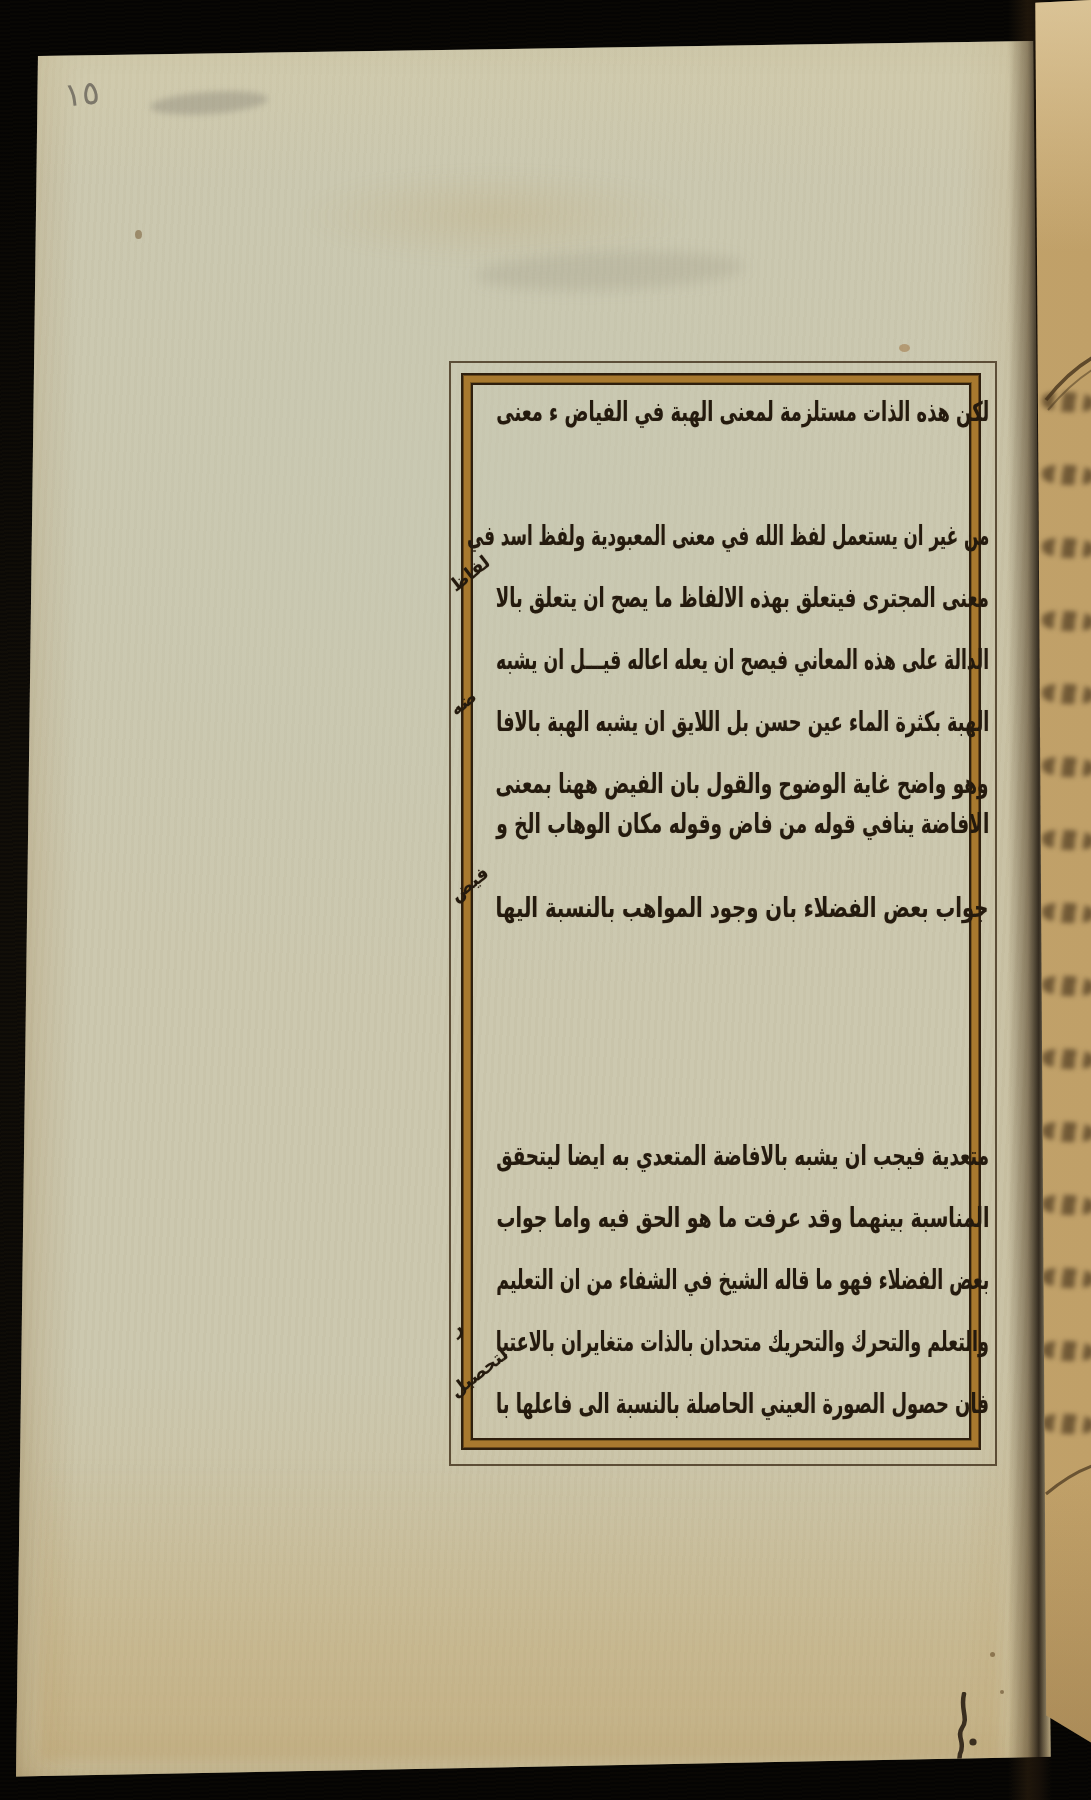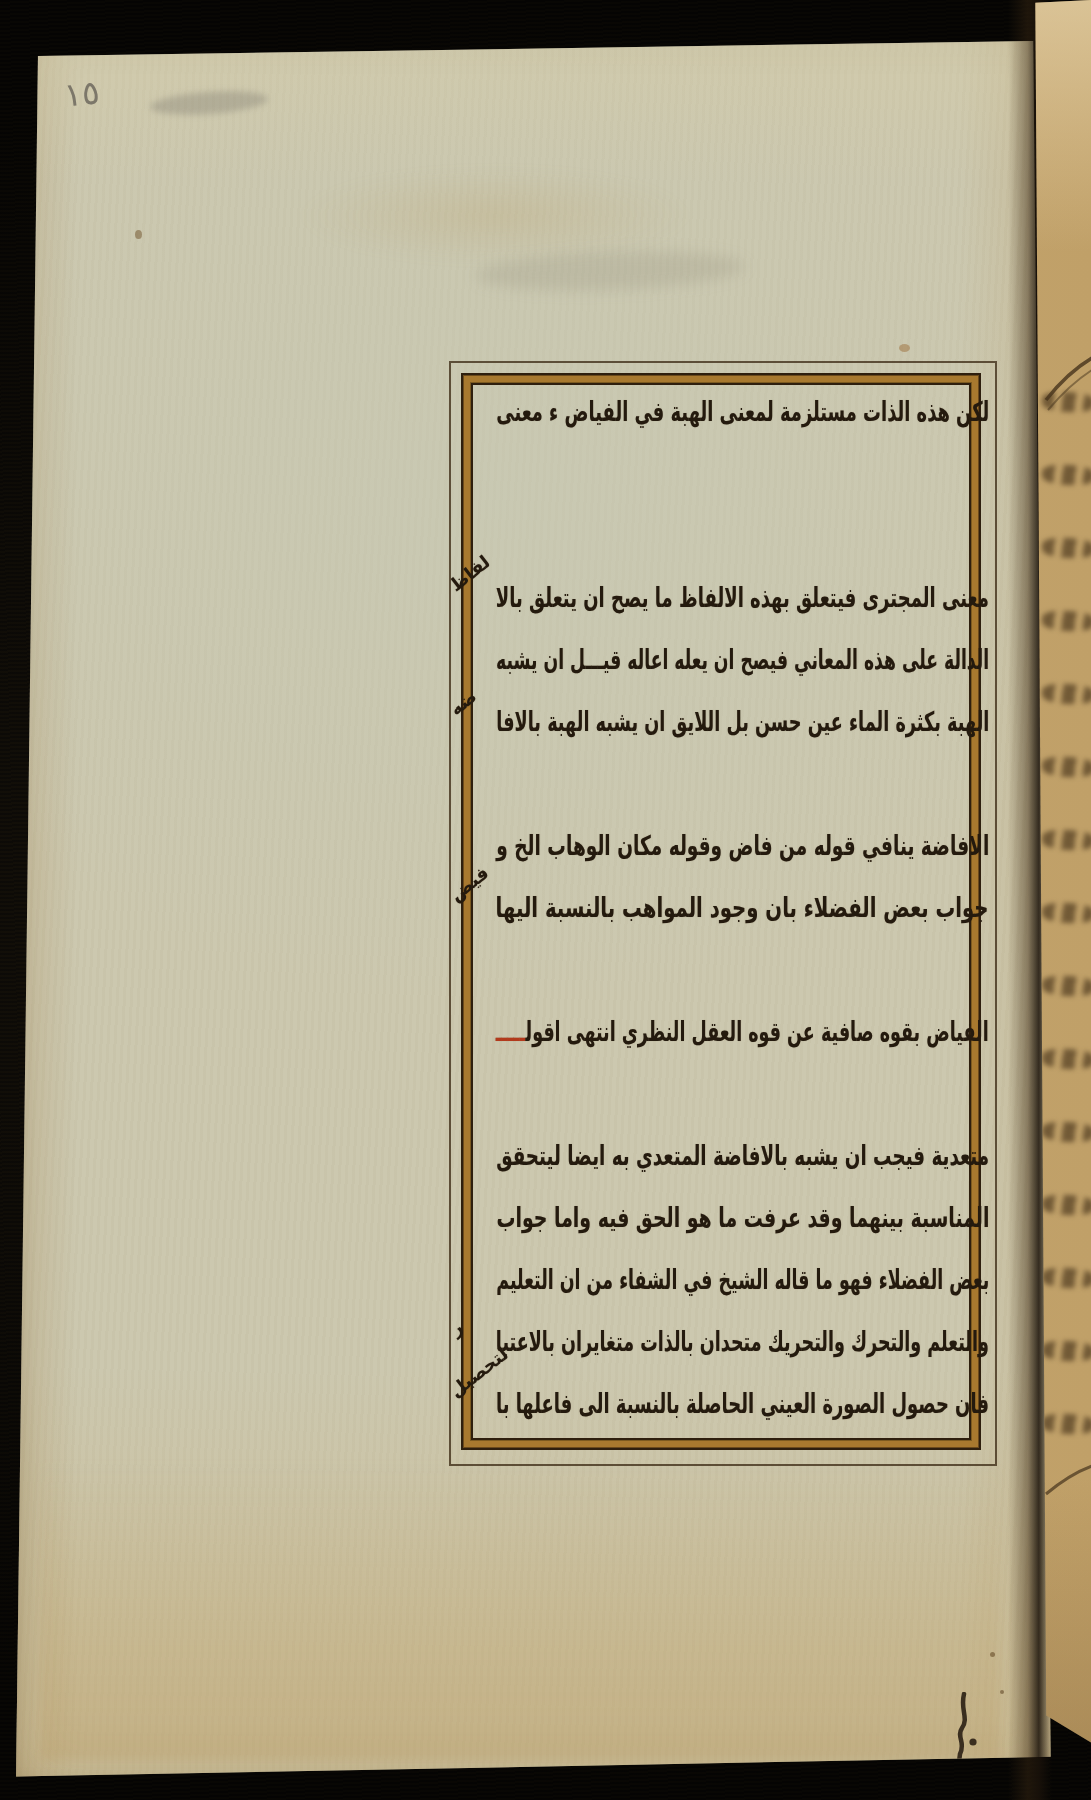--- a/index.html
+++ b/index.html
@@ -117,26 +117,27 @@
     <div class="stain st-dot4"></div>
     <div class="stain st-warm"></div>
 
     <div class="folio">١٥</div>
 
     <div class="frame-outer"></div>
     <div class="frame"></div>
 
     <div class="textblock" id="textblock">
         <div class="tline" style="top: 0px;"><span class="fit" style="transform: scaleX(0.662342);"><span>لكن هذه الذات مستلزمة لمعنى الهبة في الفياض ء معنى</span></span></div>
+        <div class="tline" style="top: 124px;"><span class="fit" style="transform: scaleX(0.62);"><span>من غير ان يستعمل لفظ الله في معنى المعبودية ولفظ اسد في</span></span></div>
         <div class="tline" style="top: 186px;"><span class="fit" style="transform: scaleX(0.667259);"><span>معنى المجترى فيتعلق بهذه الالفاظ ما يصح ان يتعلق بالا</span></span><span class="sup">لفاظ</span></div>
         <div class="tline" style="top: 248px;"><span class="fit" style="transform: scaleX(0.636861);"><span>الدالة على هذه المعاني فيصح ان يعله اعاله قيـــل ان يشبه</span></span></div>
         <div class="tline" style="top: 310px;"><span class="fit" style="transform: scaleX(0.654389);"><span>الهبة بكثرة الماء عين حسن بل اللايق ان يشبه الهبة بالافا</span></span><span class="sup">ضه</span></div>
-        <div class="tline" style="top: 434px; margin-left: 24px;"><span class="fit" style="transform: scaleX(0.686376);"><span>الافاضة ينافي قوله من فاض وقوله مكان الوهاب الخ و</span></span></div>
+        <div class="tline" style="top: 372px;"><span class="fit" style="transform: scaleX(0.686047);"><span>وهو واضح غاية الوضوح والقول بان الفيض ههنا بمعنى</span></span></div>
+        <div class="tline" style="top: 412px; margin-left: 24px;"><span class="fit" style="transform: scaleX(0.686376);"><span>الافاضة ينافي قوله من فاض وقوله مكان الوهاب الخ و</span></span></div>
         <div class="tline" style="top: 496px;"><span class="fit" style="transform: scaleX(0.728717);"><span>جواب بعض الفضلاء بان وجود المواهب بالنسبة اليها</span></span><span class="sup">فيض</span></div>
-        <div class="tline" style="top: 620px;"><span class="fit" style="transform: scaleX(0.648111);"><span>الفياض بقوه صافية عن قوه العقل النظري انتهى اقول</span><span class="reddash">ـــــ</span></span></div>
         <div class="tline" style="top: 744px;"><span class="fit" style="transform: scaleX(0.677984);"><span>متعدية فيجب ان يشبه بالافاضة المتعدي به ايضا ليتحقق</span></span></div>
         <div class="tline" style="top: 806px; margin-left: 21px;"><span class="fit" style="transform: scaleX(0.700844);"><span>المناسبة بينهما وقد عرفت ما هو الحق فيه واما جواب</span></span></div>
         <div class="tline" style="top: 868px;"><span class="fit" style="transform: scaleX(0.644998);"><span>بعض الفضلاء فهو ما قاله الشيخ في الشفاء من ان التعليم</span></span></div>
         <div class="tline" style="top: 930px;"><span class="fit" style="transform: scaleX(0.649699);"><span>والتعلم والتحرك والتحريك متحدان بالذات متغايران بالاعتبا</span></span><span class="sup">ر</span></div>
         <div class="tline" style="top: 992px;"><span class="fit" style="transform: scaleX(0.664504);"><span>فان حصول الصورة العيني الحاصلة بالنسبة الى فاعلها با</span></span><span class="sup">لتحصيل</span></div>
       </div>
 
     <svg class="catchmark" width="40" height="72" viewBox="0 0 40 72">
       <path d="M22 2 C18 18 27 26 20 36 C14 45 24 50 18 62 L17 70" fill="none" stroke="#2b2014" stroke-width="4.5" stroke-linecap="round" opacity="0.9"></path>
       <circle cx="31" cy="50" r="3.6" fill="#2b2014" opacity="0.9"></circle>

